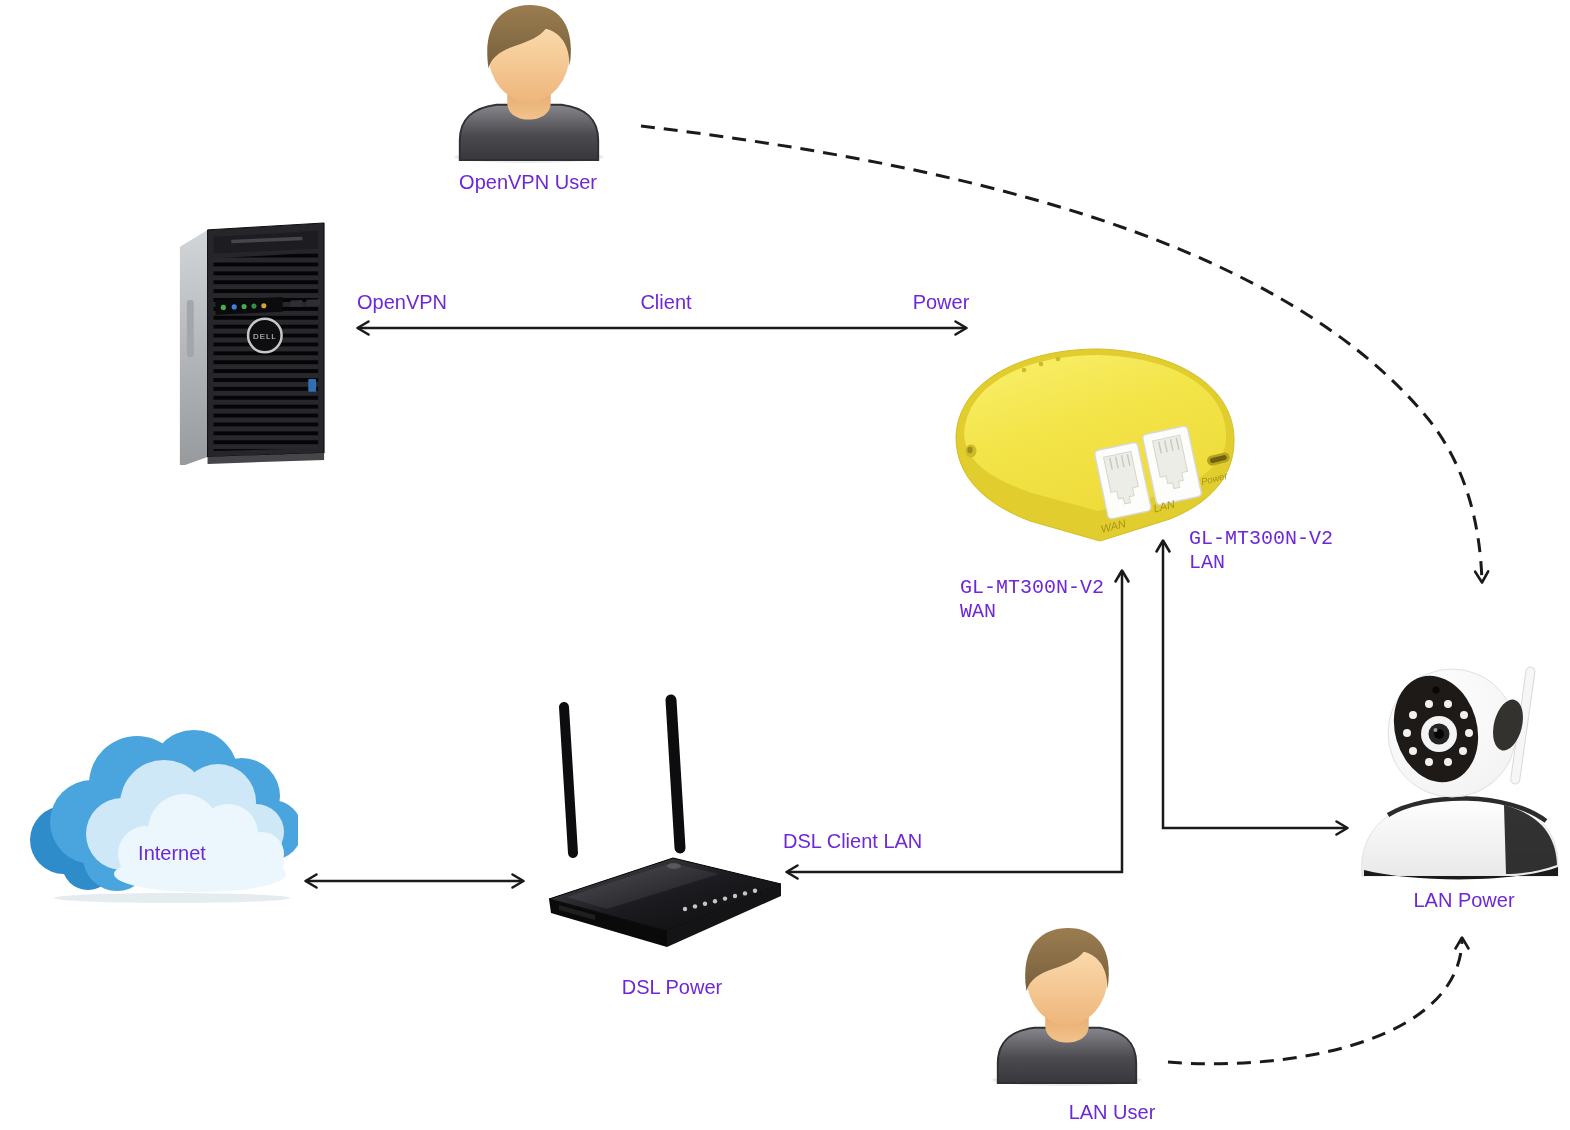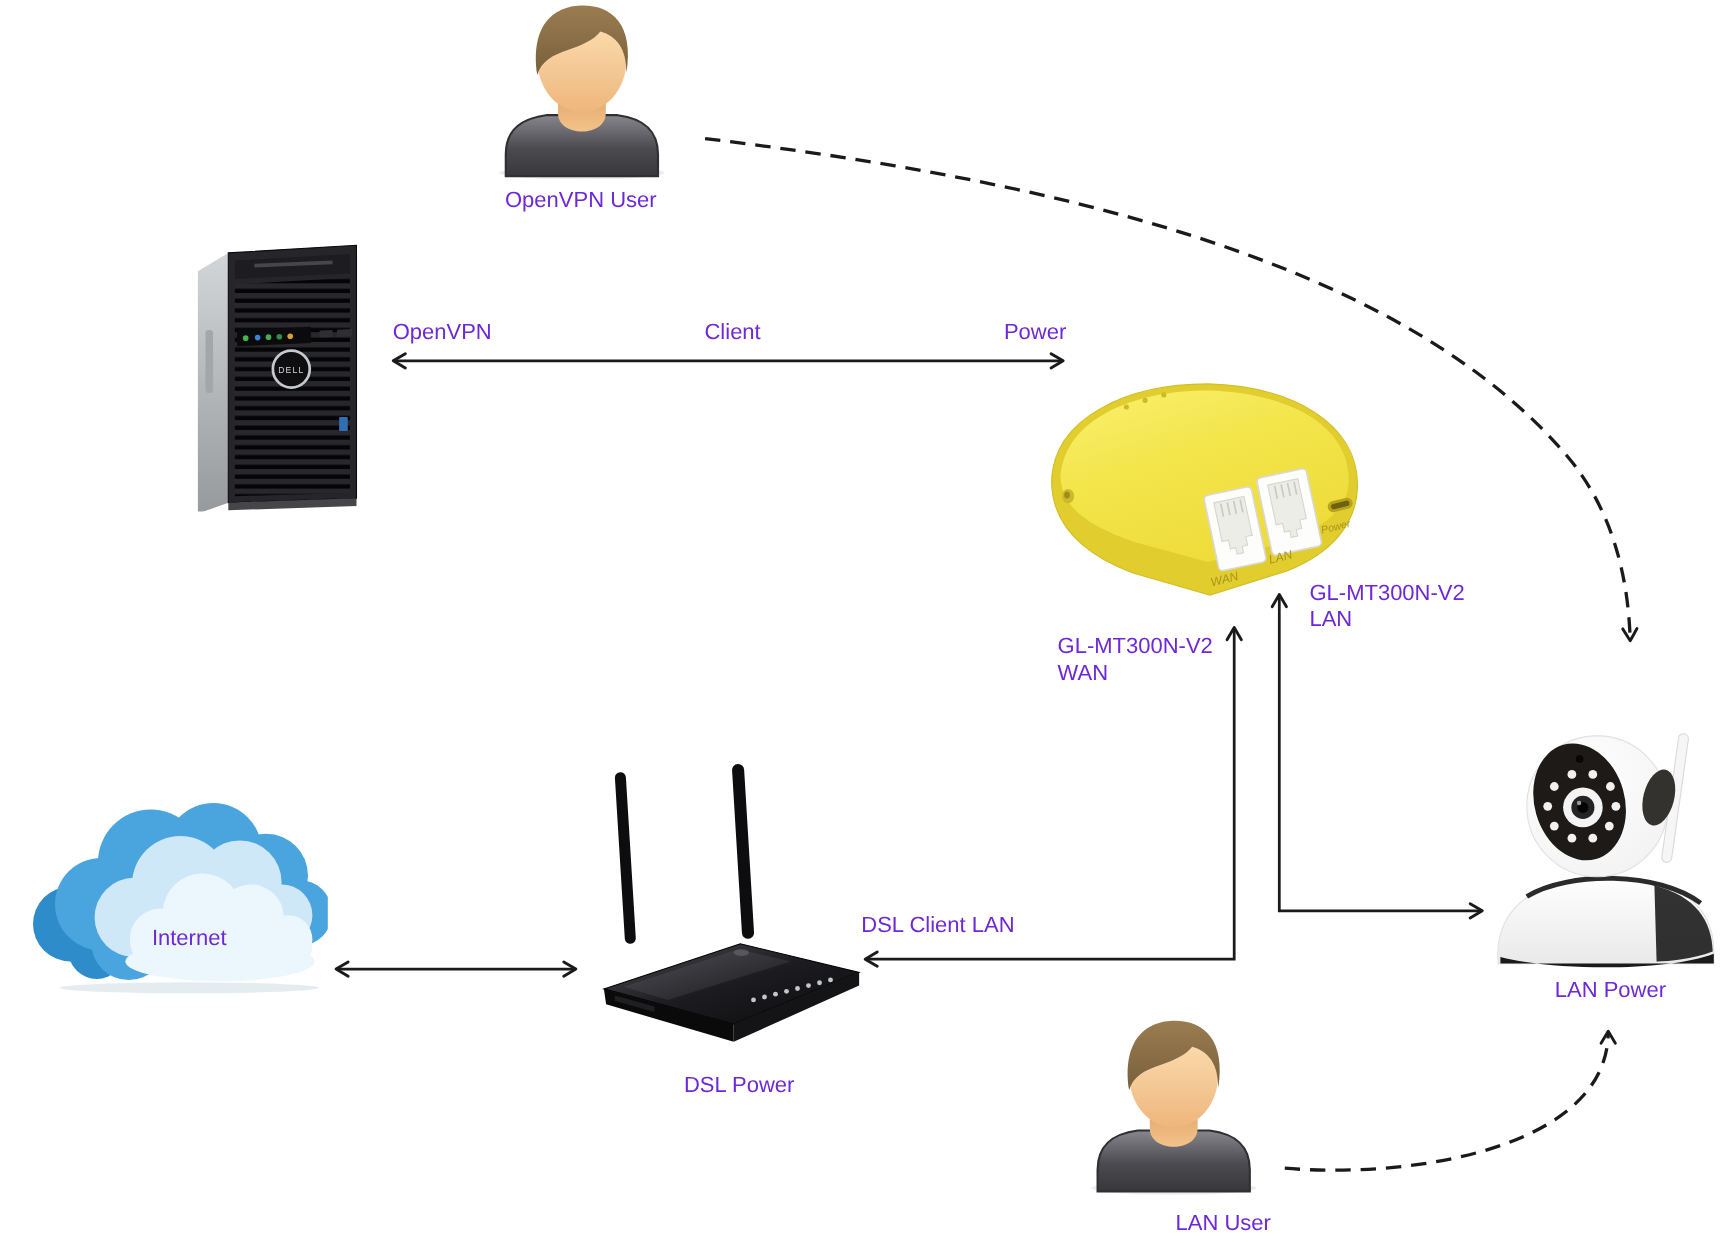--- a/index.html
+++ b/index.html
@@ -2,21 +2,21 @@
 <html><head>
 <meta charset="utf-8">
 <style>
   html,body{margin:0;padding:0;background:#fff;}
   #canvas{position:relative;width:1570px;height:1130px;background:#fff;overflow:hidden;
           font-family:"Liberation Sans",sans-serif;color:#1a1a1a;}
   .dev{position:absolute;}
   #wires{position:absolute;left:0;top:0;}
   .lbl{position:absolute;font-size:20px;line-height:1.22;text-align:left;white-space:nowrap;color:#6d28d9;}
   .lbl.center{transform:translateX(-50%);}
-  .lbl .ln{display:block;}
+  .lbl .ln{display:block;font-family:Liberation Mono, monospace;}
 </style>
 </head>
 <body>
 
 <div id="canvas">
 
   <svg width="0" height="0" style="position:absolute" aria-hidden="true">
     <defs>
       <linearGradient id="gSkin" x1="0" y1="0" x2="0" y2="1">
         <stop offset="0" stop-color="#fee3b8"></stop>

